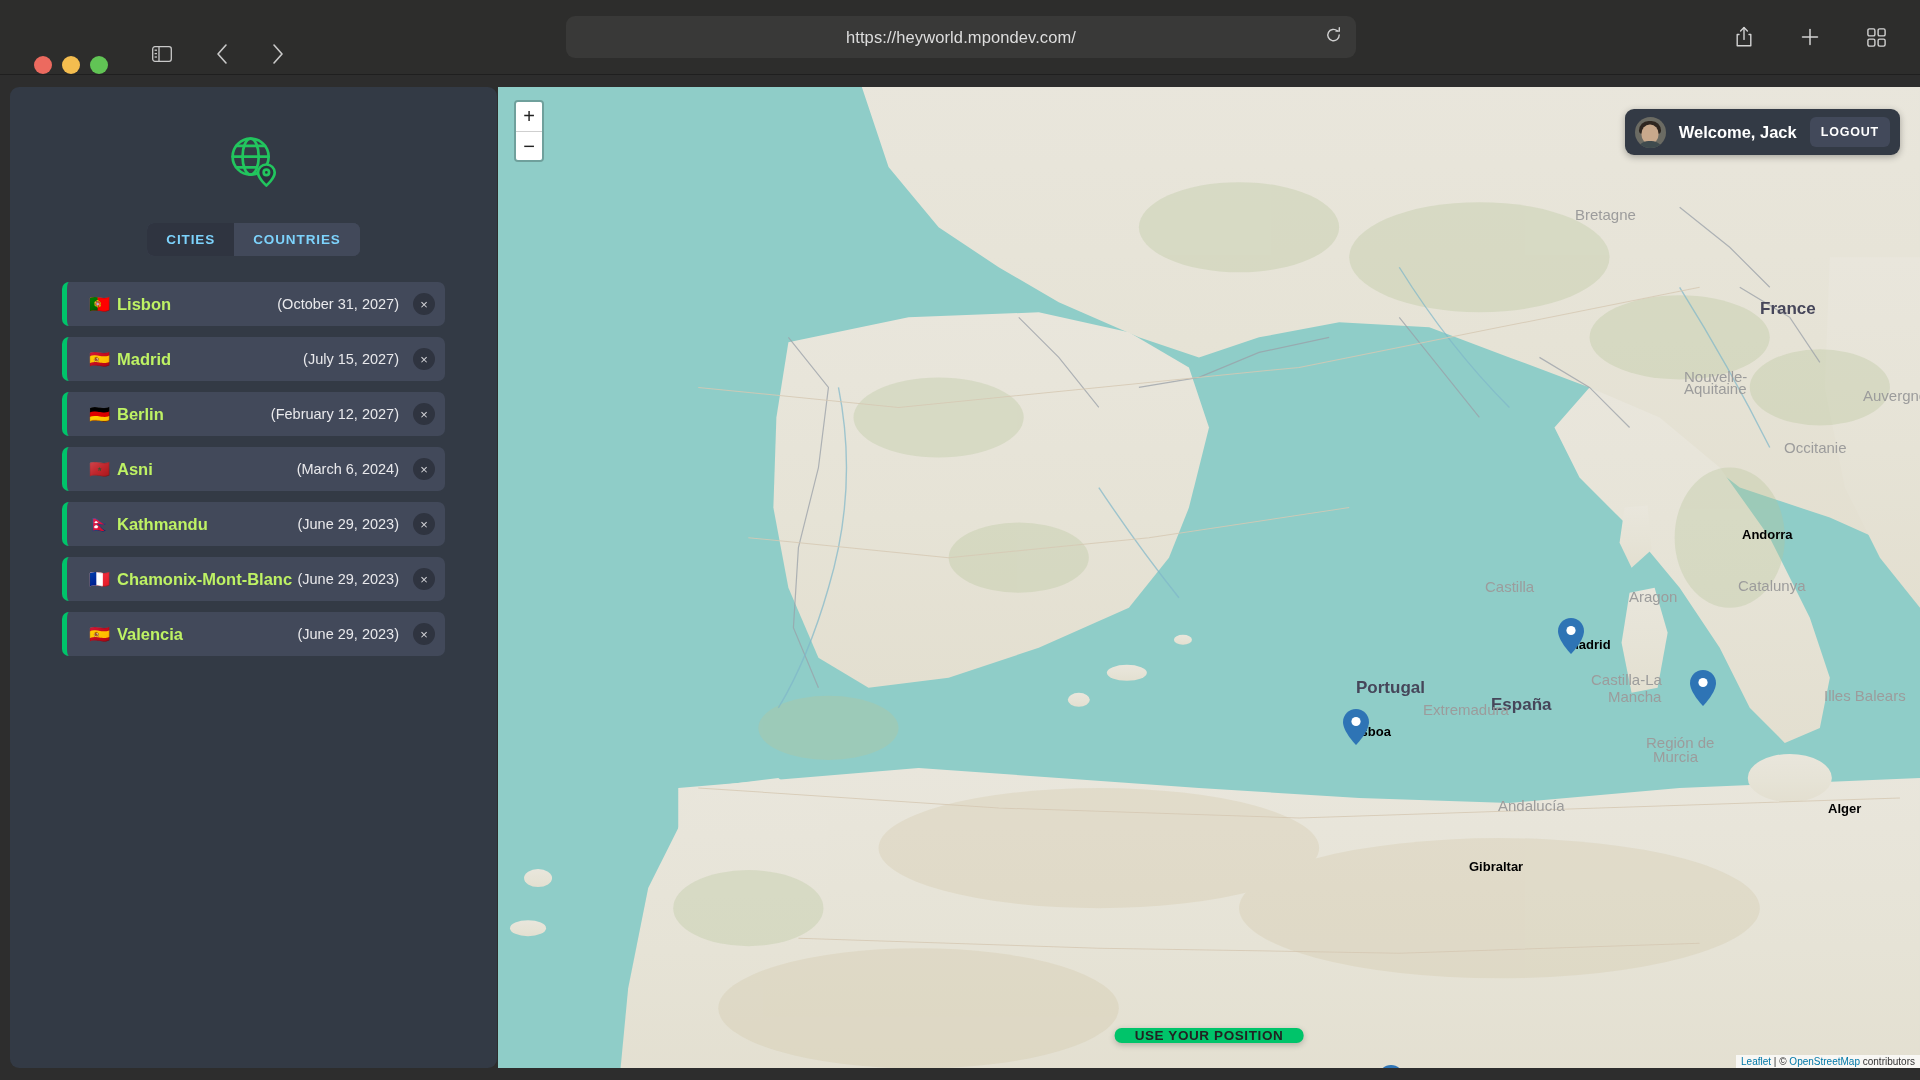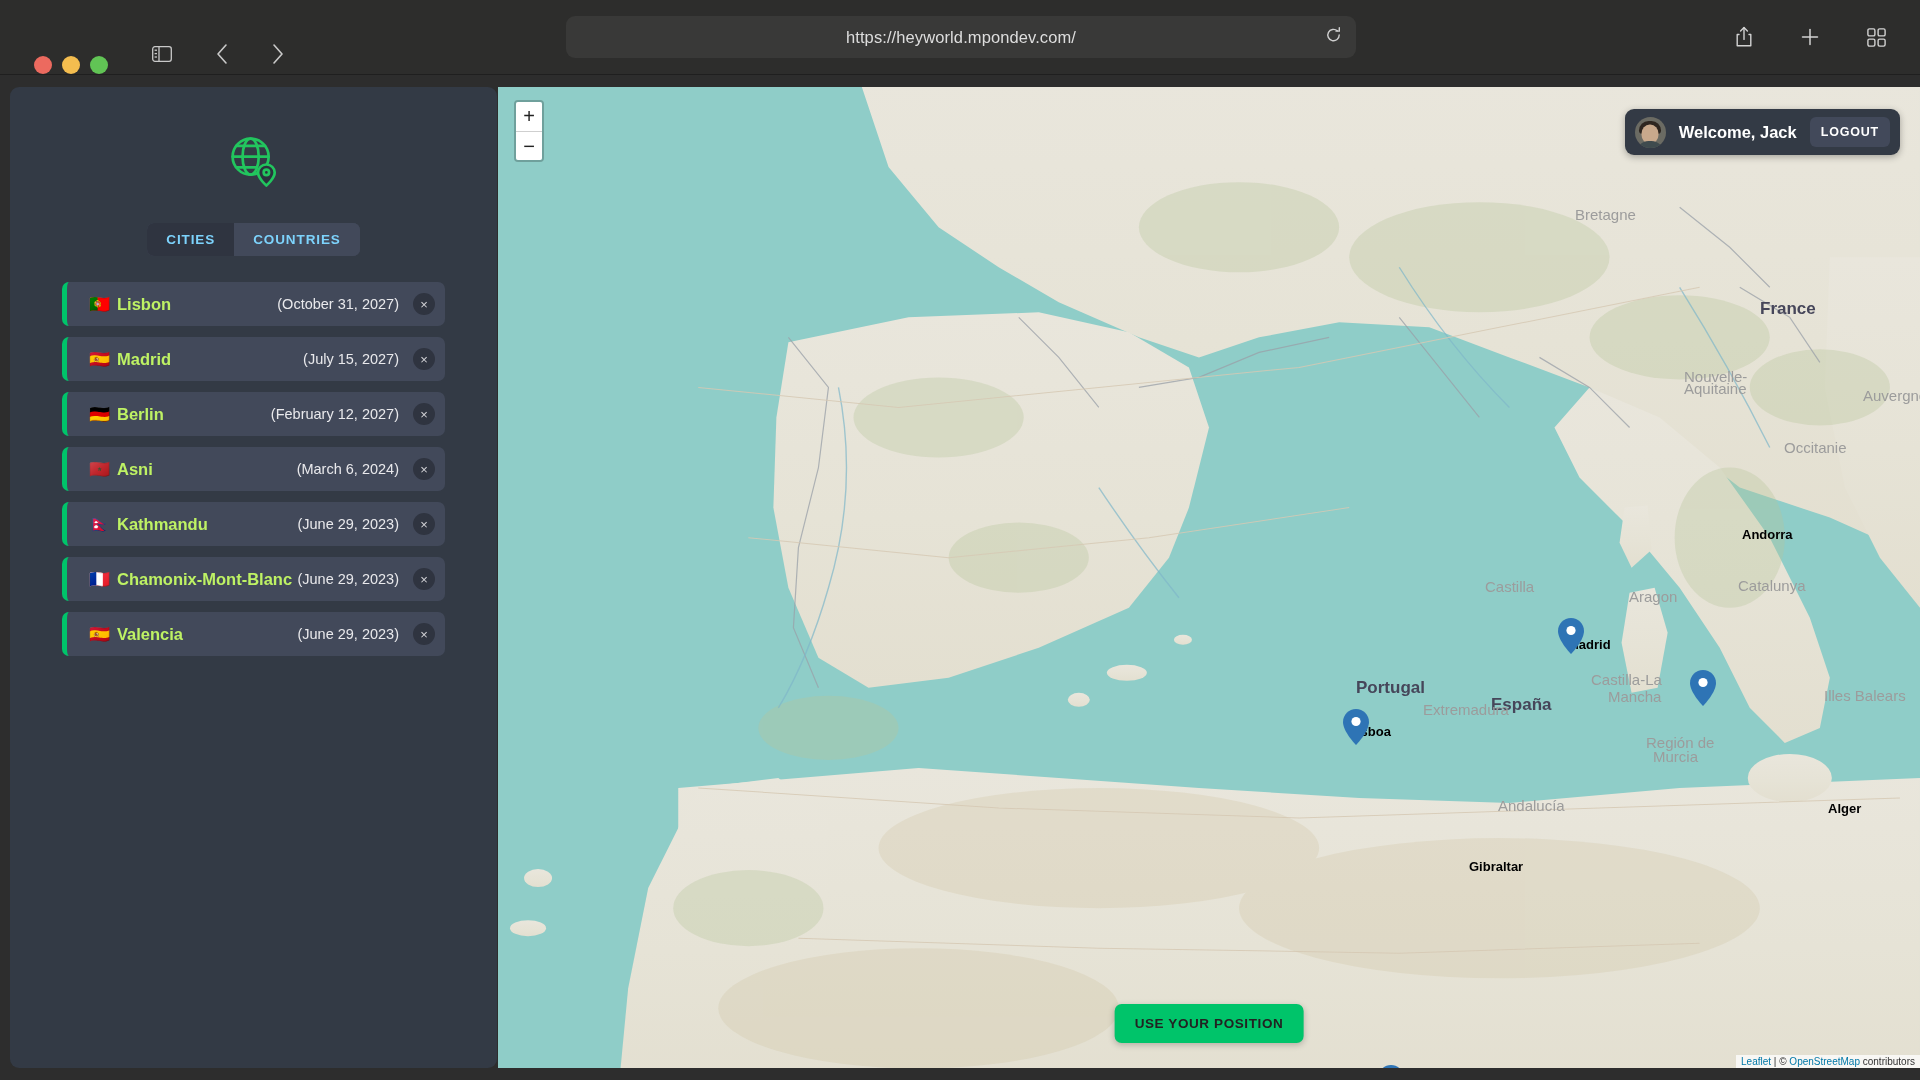--- a/index.html
+++ b/index.html
@@ -239,21 +239,21 @@
   }
 
   .position-btn {
     position: absolute;
     left: 50%; bottom: 25px;
     transform: translateX(-50%);
     background: #00c46a;
     color: #222;
     border: none;
     border-radius: 7px;
-    padding: 12px 20px;
+    padding: 0 20px;
     font-size: 13.5px;
     font-weight: bold;
     letter-spacing: .6px;
     cursor: pointer;
     z-index: 30;
     font-family: "Liberation Sans", sans-serif;
     box-shadow: 0 2px 6px rgba(0,0,0,.22);
   }
 
   .attribution {

